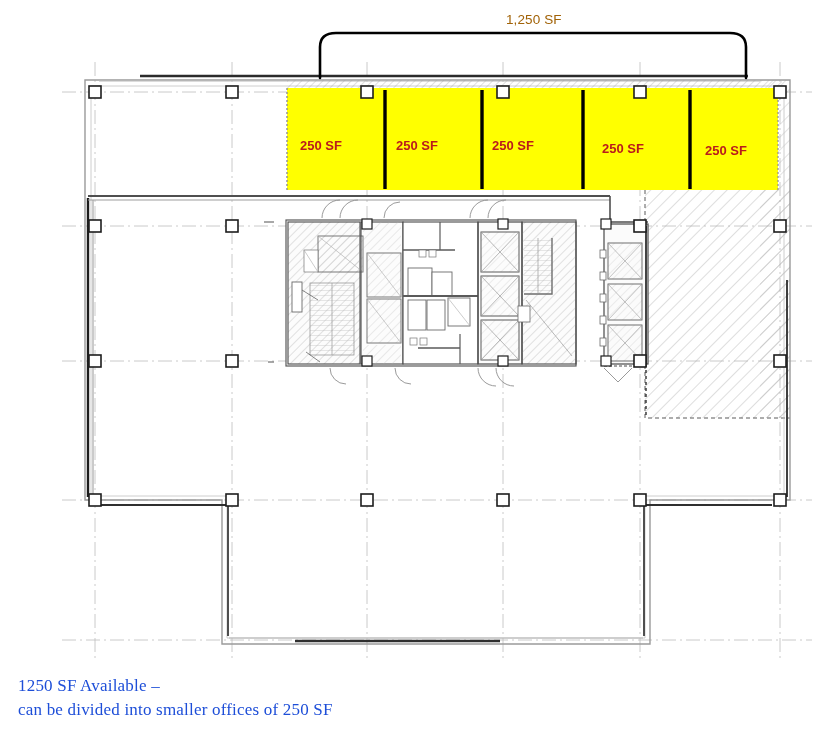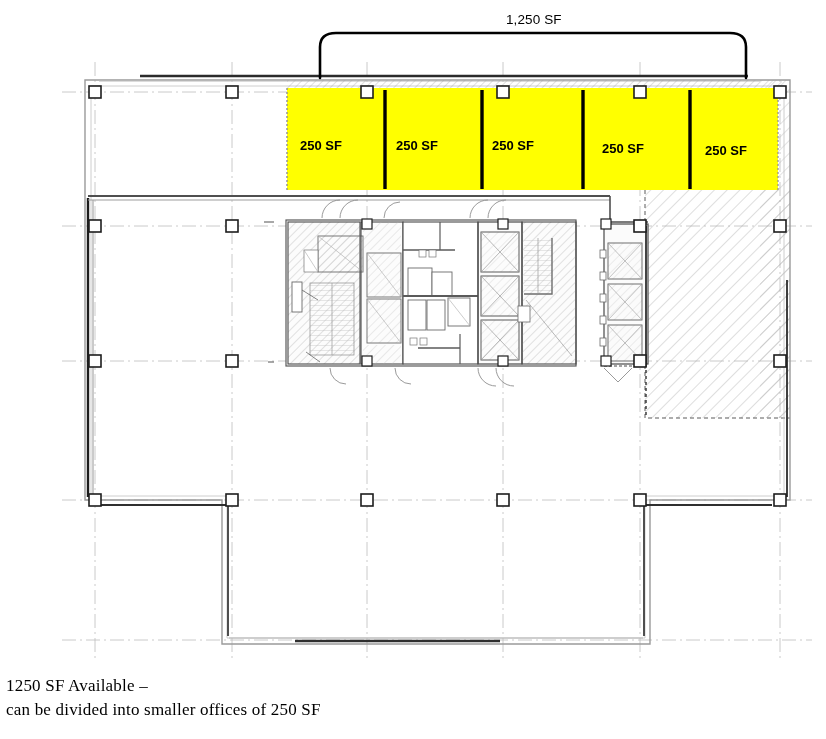--- a/index.html
+++ b/index.html
@@ -24,38 +24,38 @@
     position: absolute;
     left: 0; top: 0;
     width: 826px;
     height: 739px;
     display: block;
   }
   .dim-label {
     position: absolute;
     font-family: "Liberation Sans", sans-serif;
     font-size: 13.5px;
-    color: #000000;
+    color: #a16207;
     letter-spacing: 0.1px;
     white-space: nowrap;
   }
   .sf-label {
     position: absolute;
     font-family: "Liberation Sans", sans-serif;
     font-size: 13px;
     font-weight: 600;
-    color: #000000;
+    color: #b91c1c;
     white-space: nowrap;
   }
   .caption {
     position: absolute;
-    left: 6px;
+    left: 18px;
     font-family: "Liberation Serif", serif;
     font-size: 17px;
-    color: #000000;
+    color: #1d4ed8;
     white-space: nowrap;
     letter-spacing: 0.2px;
   }
   .caption.line1 { top: 676px; }
   .caption.line2 { top: 700px; text-align: right; }
 </style>
 </head>
 <body>
 
 <div id="plan-root">

